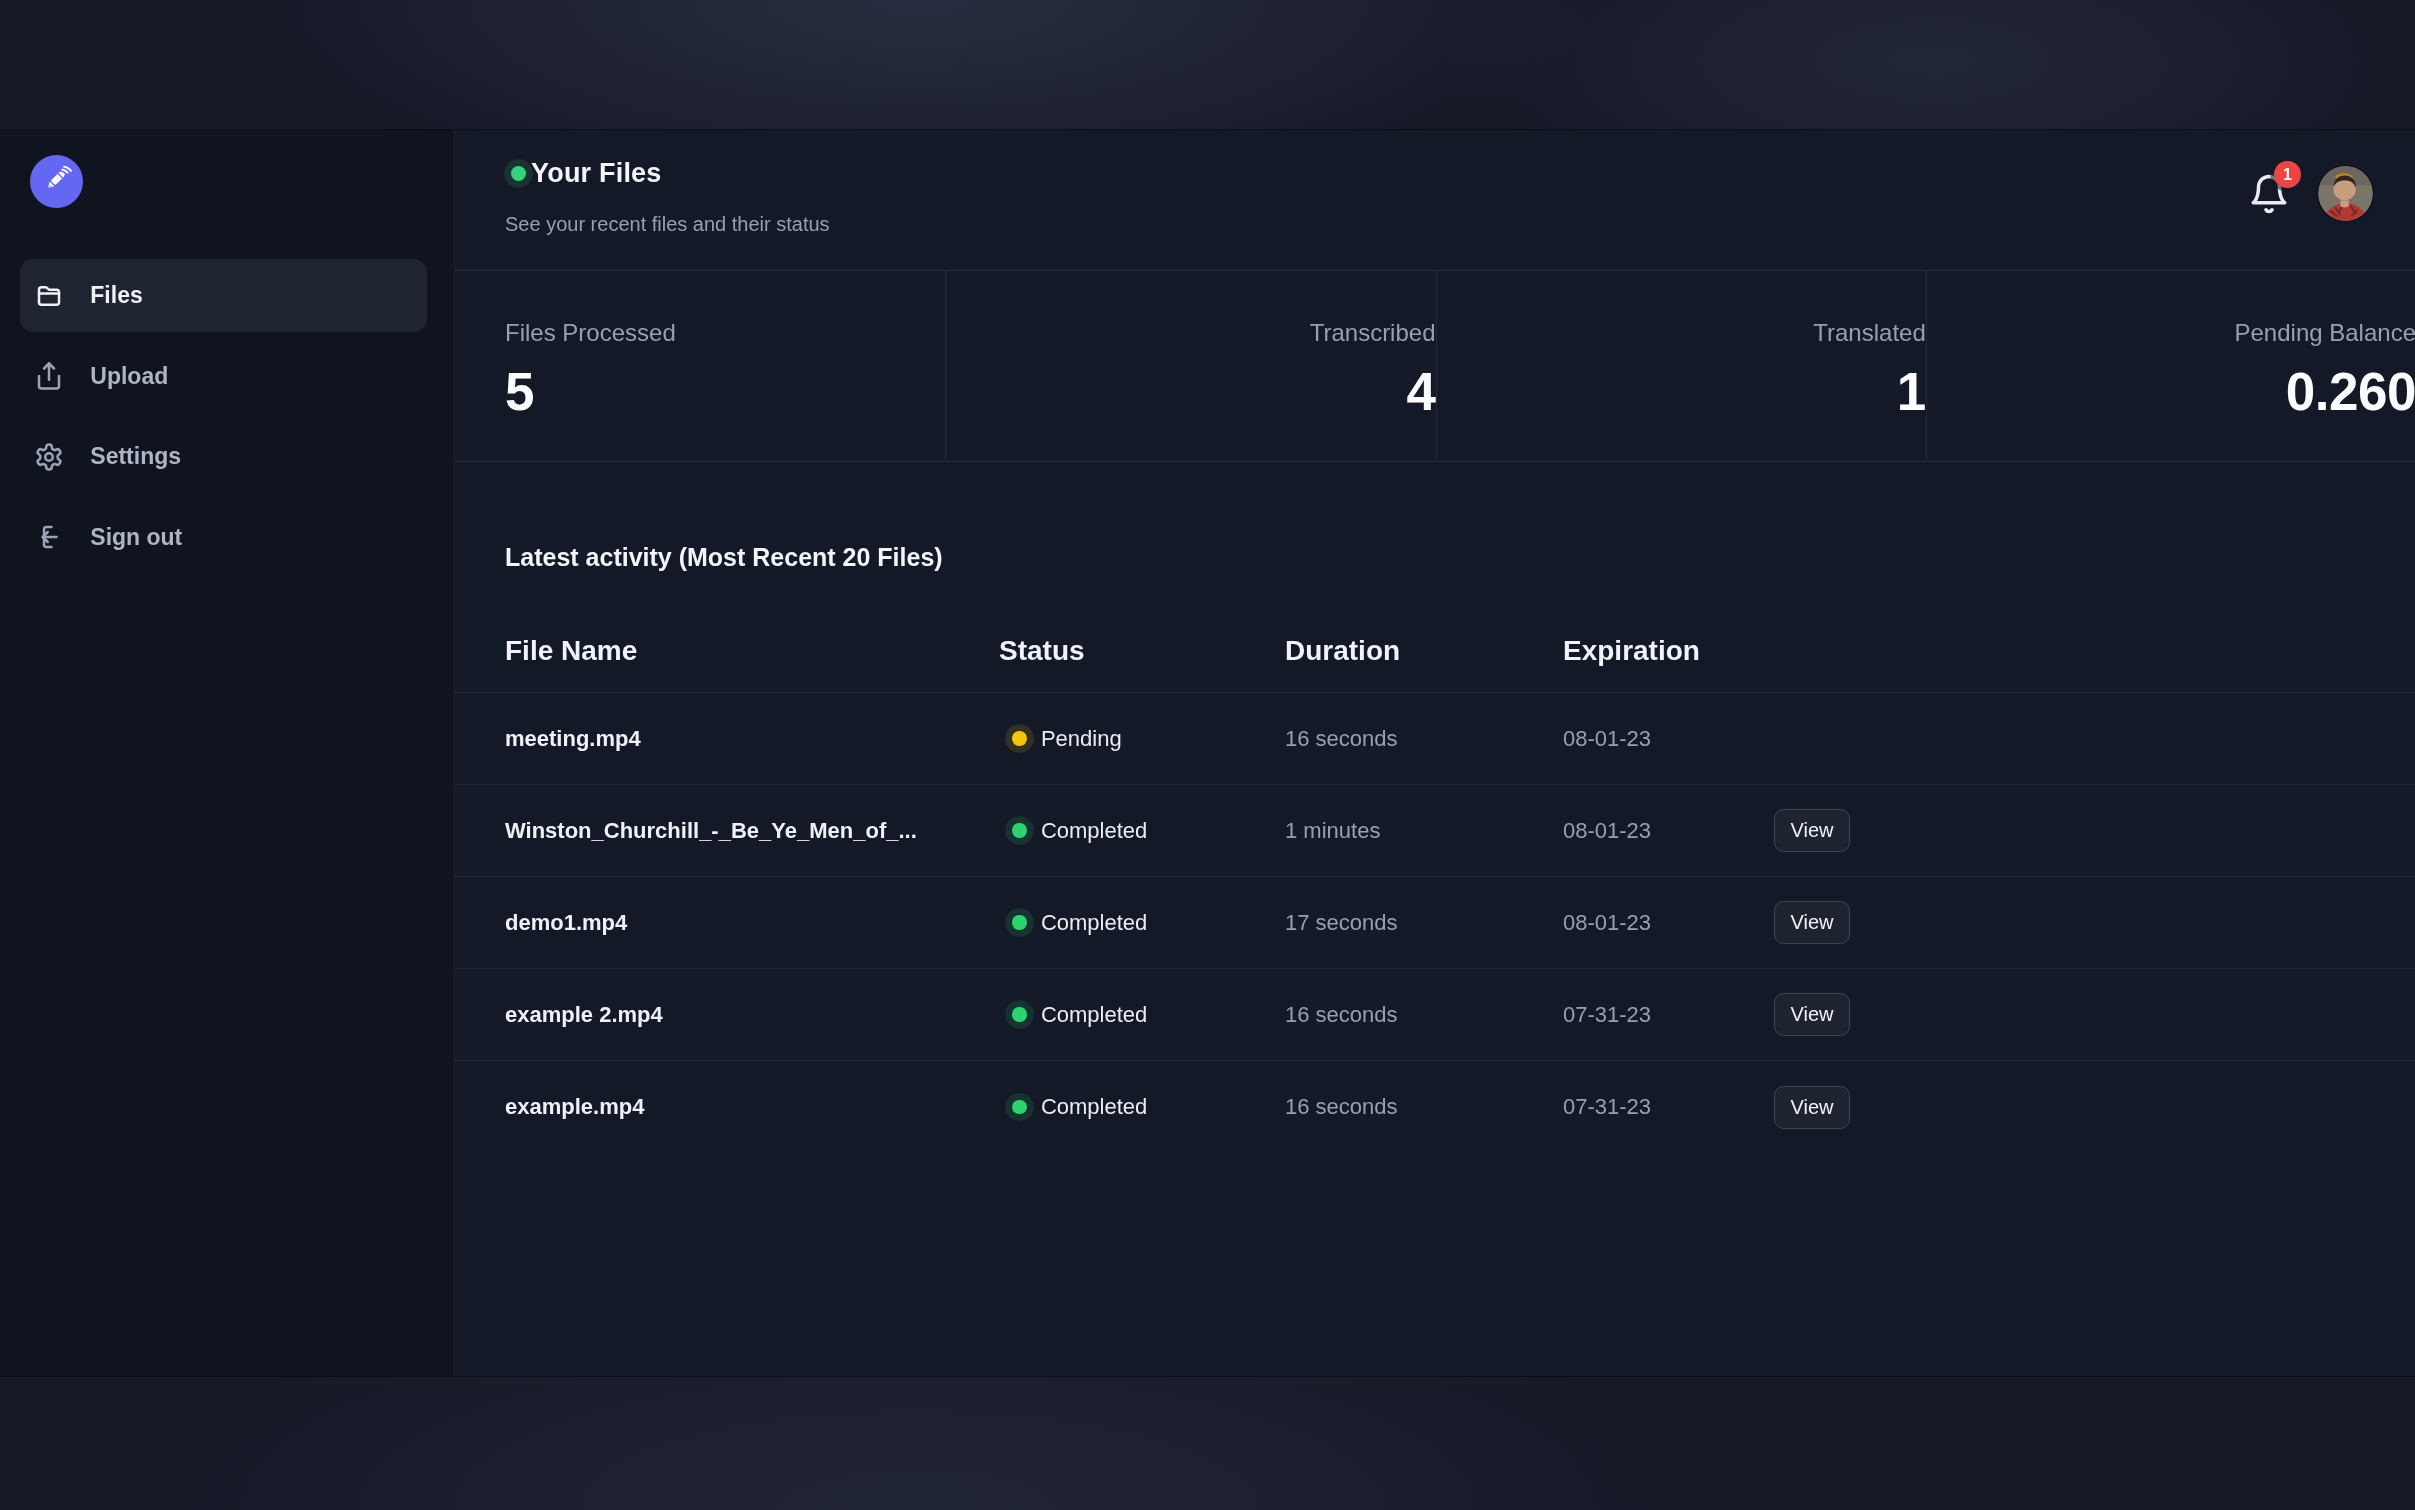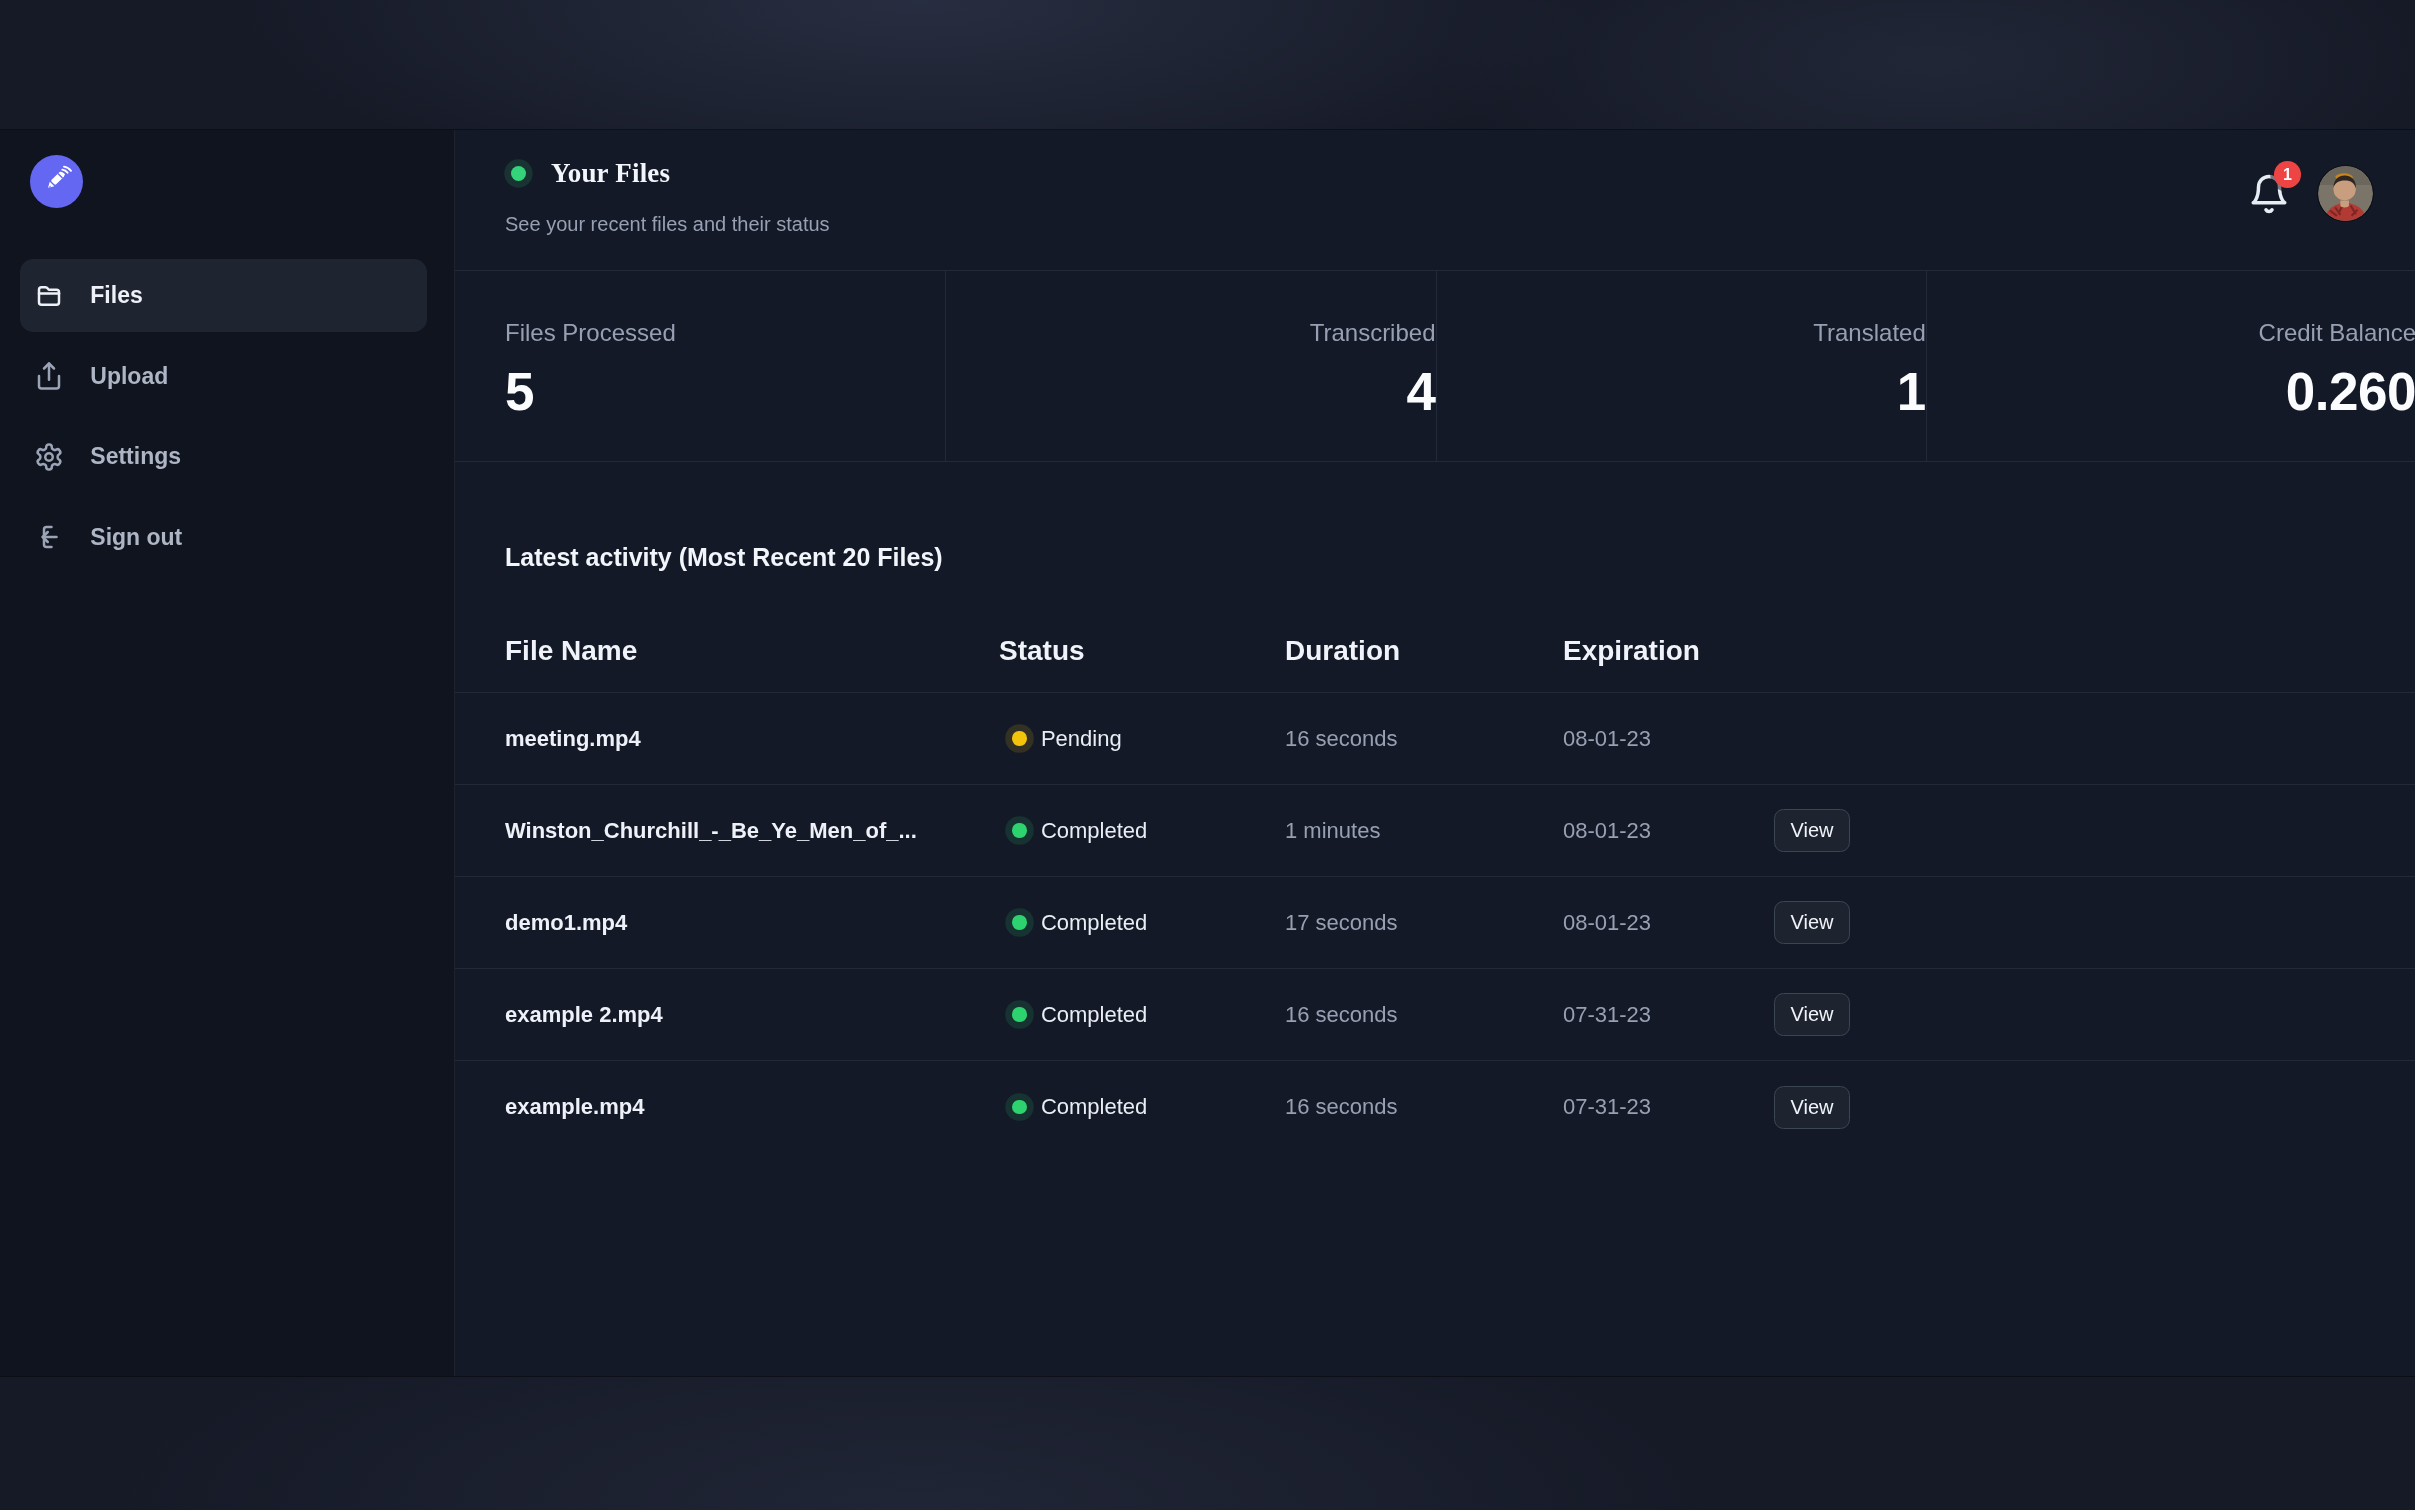--- a/index.html
+++ b/index.html
@@ -50,21 +50,21 @@
     font-size:23px; font-weight:700; color:#aeb6c6;
     cursor:pointer;
   }
   .nav-item .ic{width:30px;height:30px;display:flex;align-items:center;justify-content:center;}
   .nav-item svg{stroke:#9aa4b6;}
   .nav-item.active{background:#1e2531; color:#eef2f8;}
   .nav-item.active svg{stroke:#eef2f8;}
   
   .main{flex:1; height:100%; background:var(--main-bg); position:relative;}
   .main-header{height:140px; position:relative;}
-  .title-row{display:flex; align-items:center; gap:25px; padding:27px 0 0 56px;font-family:Liberation Serif, serif;}
+  .title-row{display:flex; align-items:center; gap:5px; padding:27px 0 0 56px;}
   .hdot{
     width:15px;height:15px;border-radius:50%;
     background:#34d37a;
     box-shadow:0 0 0 6.7px rgba(52,211,122,0.14);
   }
   .page-title{font-size:27px; font-weight:700; line-height:32px; letter-spacing:0.2px;}
   .page-subtitle{margin:23px 0 12px 50px; font-size:20px; line-height:25px; color:var(--muted);}
   .header-actions{position:absolute; right:43px; top:36px; display:flex; align-items:center; gap:28.5px;}
   .bell-wrap{position:relative; width:42px; height:46px; cursor:pointer;}
   .bell-wrap svg{stroke:#e8ecf3;}
@@ -235,21 +235,21 @@
       </div>
       <div class="stat">
         <div class="stat-label">Transcribed</div>
         <div class="stat-value">4</div>
       </div>
       <div class="stat">
         <div class="stat-label">Translated</div>
         <div class="stat-value">1</div>
       </div>
       <div class="stat">
-        <div class="stat-label">Credit Balance</div>
+        <div class="stat-label">Pending Balance</div>
         <div class="stat-value">0.260</div>
       </div>
     </section>
 
     <section class="activity">
       <h2 class="section-title">Latest activity (Most Recent 20 Files)</h2>
 
       <div class="thead grid-cols">
         <div>File Name</div>
         <div>Status</div>

